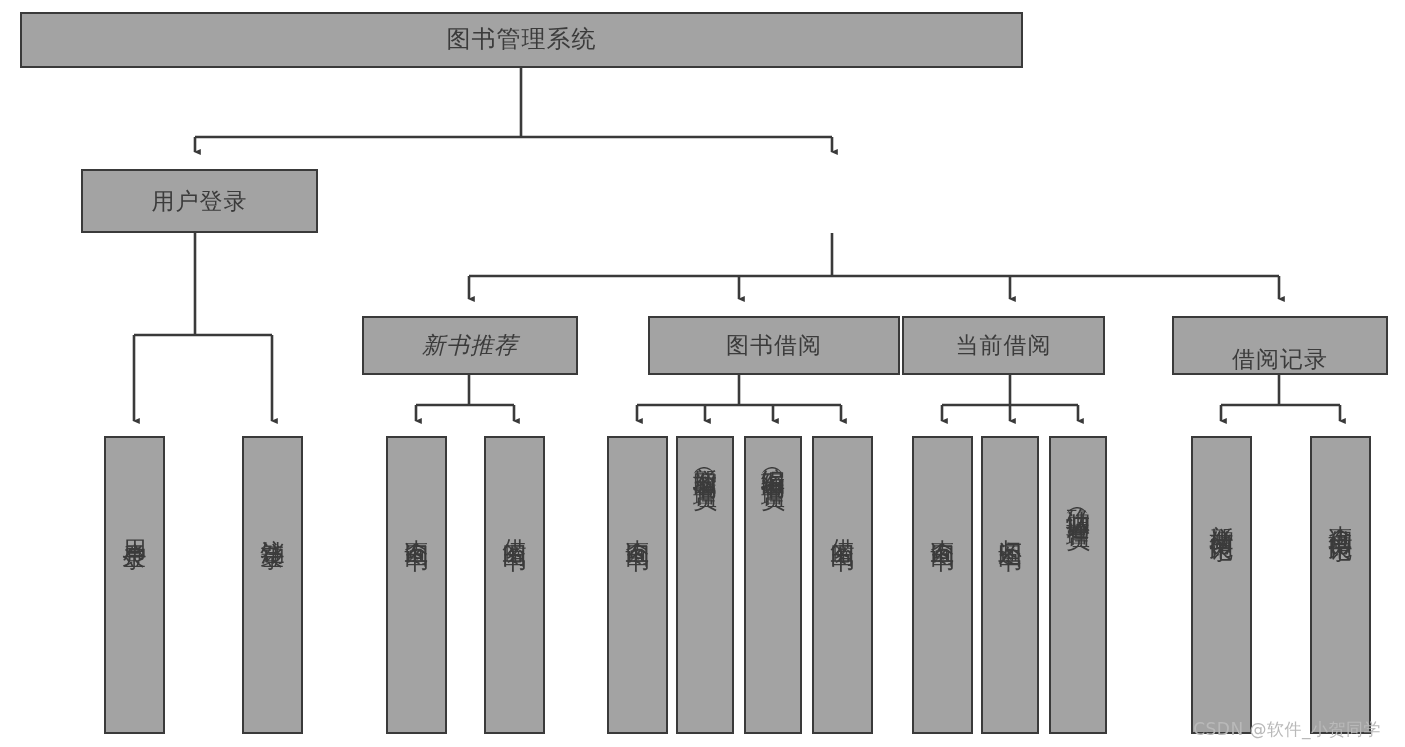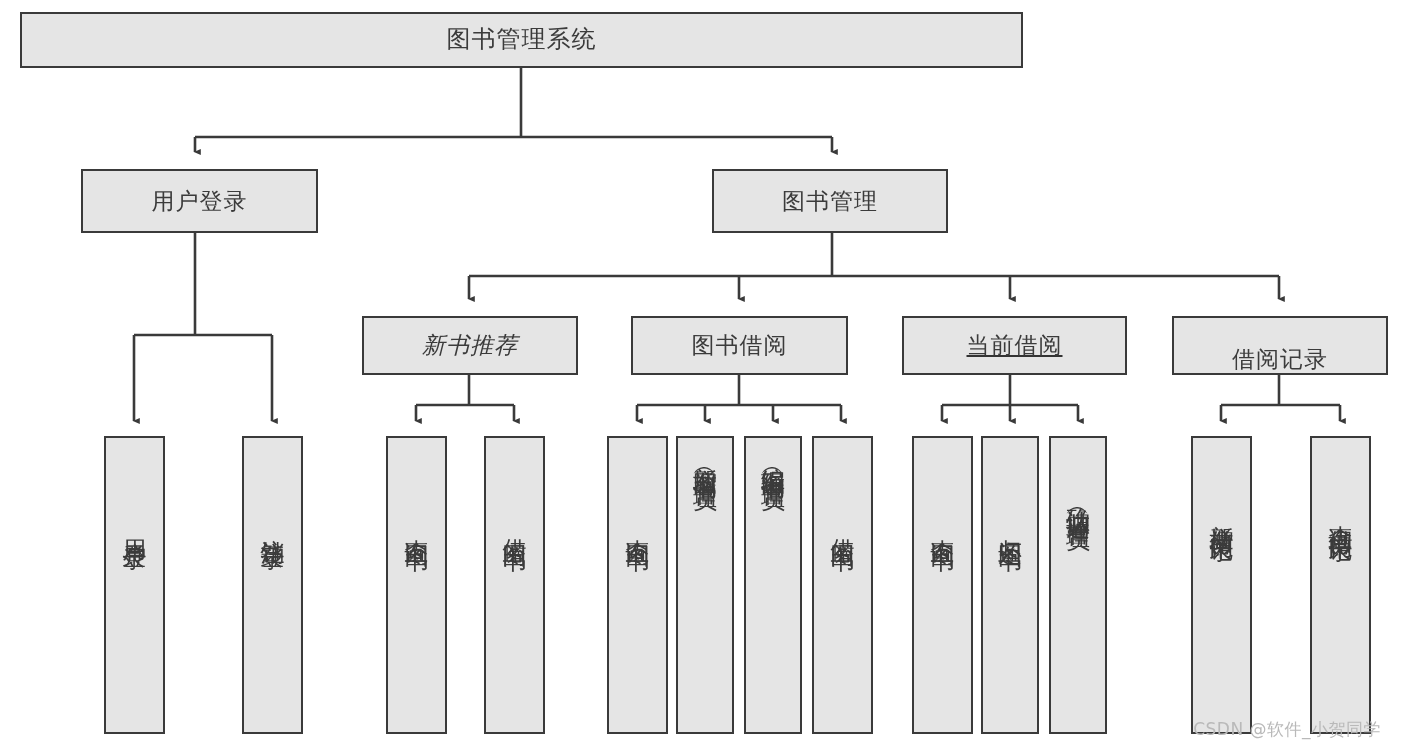--- a/index.html
+++ b/index.html
@@ -10,21 +10,21 @@
     font-family:"DejaVu Sans","Liberation Sans",sans-serif;
     overflow:hidden;
     position:relative;
   }
   #diagram-root{position:relative;width:1405px;height:747px;}
   svg#edges{position:absolute;left:0;top:0;width:1405px;height:747px;}
 
   .node{
     position:absolute;
     box-sizing:border-box;
-    background:#e5e5e5;
+    background:#a3a3a3;
     border:2px solid #3a3a3a;
     display:flex;
     align-items:center;
     justify-content:center;
     color:#333333;
     z-index:2;
   }
   .node .label{
     display:block;
     text-align:center;
@@ -129,33 +129,30 @@
   </svg>
 
   <div class="node horizontal root" style="left:20px;top:12px;width:1003px;height:56px;">
     <span class="label">图书管理系统</span>
   </div>
 
   <div class="node horizontal" style="left:81px;top:169px;width:237px;height:64px;">
     <span class="label">用户登录</span>
   </div>
 
-  <div class="node horizontal" style="left:712px;top:169px;width:236px;height:64px;">
-    <span class="label">图书管理</span>
-  </div>
 
   <div class="node horizontal" style="left:362px;top:316px;width:216px;height:59px;font-style:italic;">
     <span class="label">新书推荐</span>
   </div>
 
-  <div class="node horizontal" style="left:631px;top:316px;width:217px;height:59px;">
+  <div class="node horizontal" style="left:648px;top:316px;width:252px;height:59px;">
     <span class="label">图书借阅</span>
   </div>
 
-  <div class="node horizontal" style="left:902px;top:316px;width:225px;height:59px;text-decoration:underline;">
+  <div class="node horizontal" style="left:902px;top:316px;width:203px;height:59px;">
     <span class="label">当前借阅</span>
   </div>
 
   <div class="node horizontal" style="left:1172px;top:316px;width:216px;height:59px;align-items:flex-end;">
     <span class="label">借阅记录</span>
   </div>
 
   <div class="node vertical short" style="left:104px;top:436px;width:61px;height:298px;">
     <span class="label">用户登录</span>
   </div>

